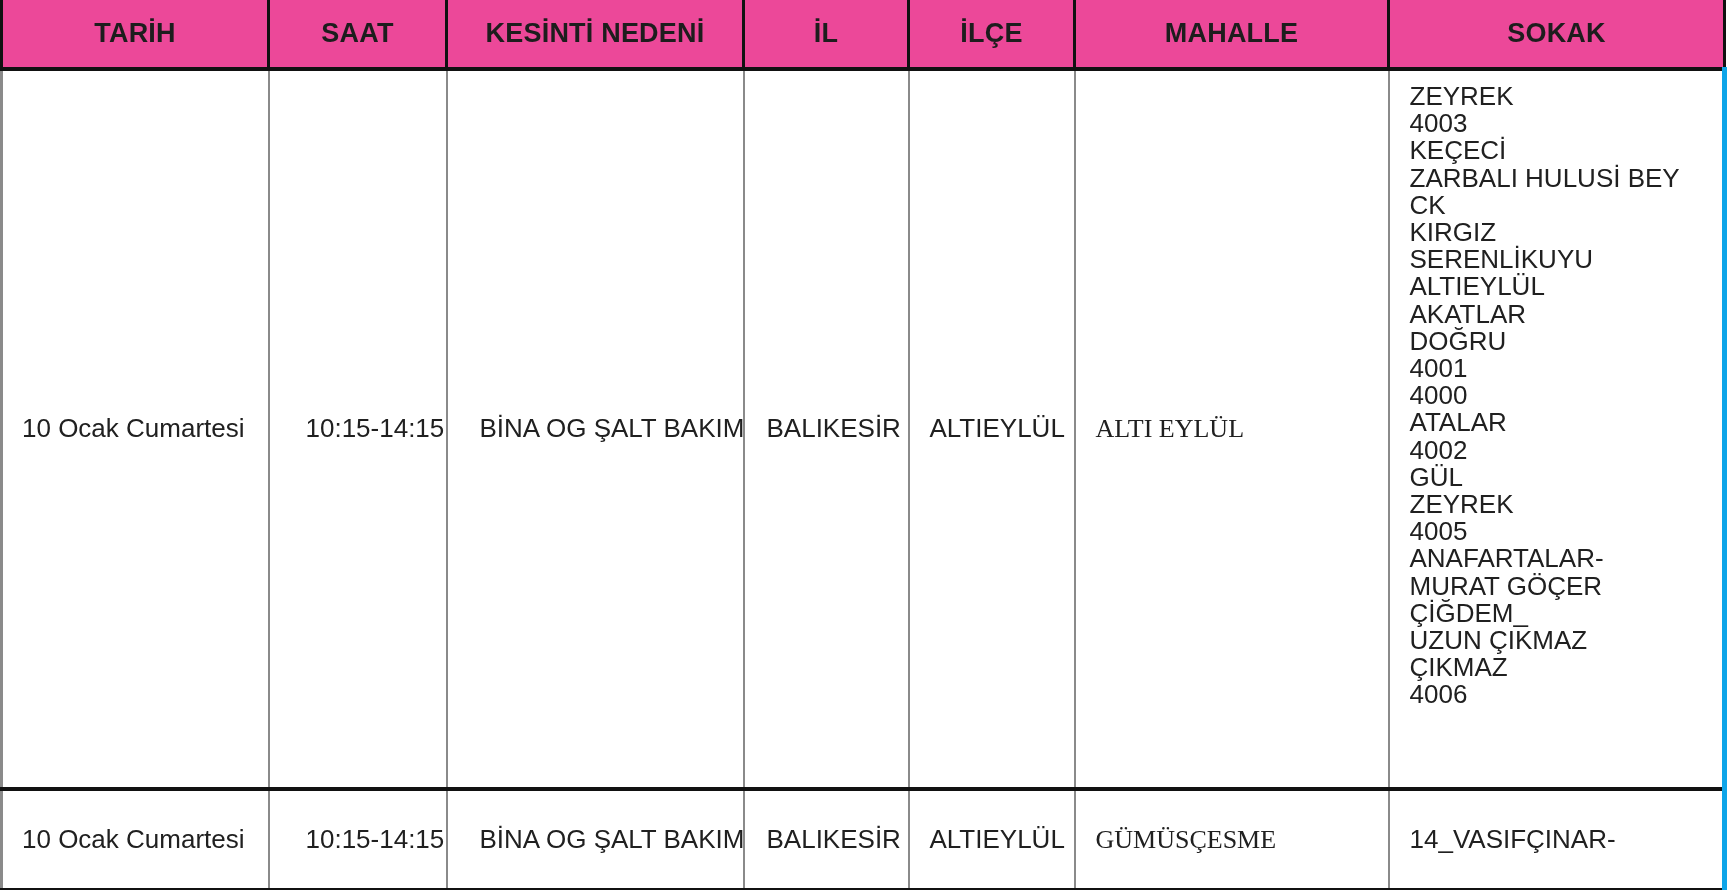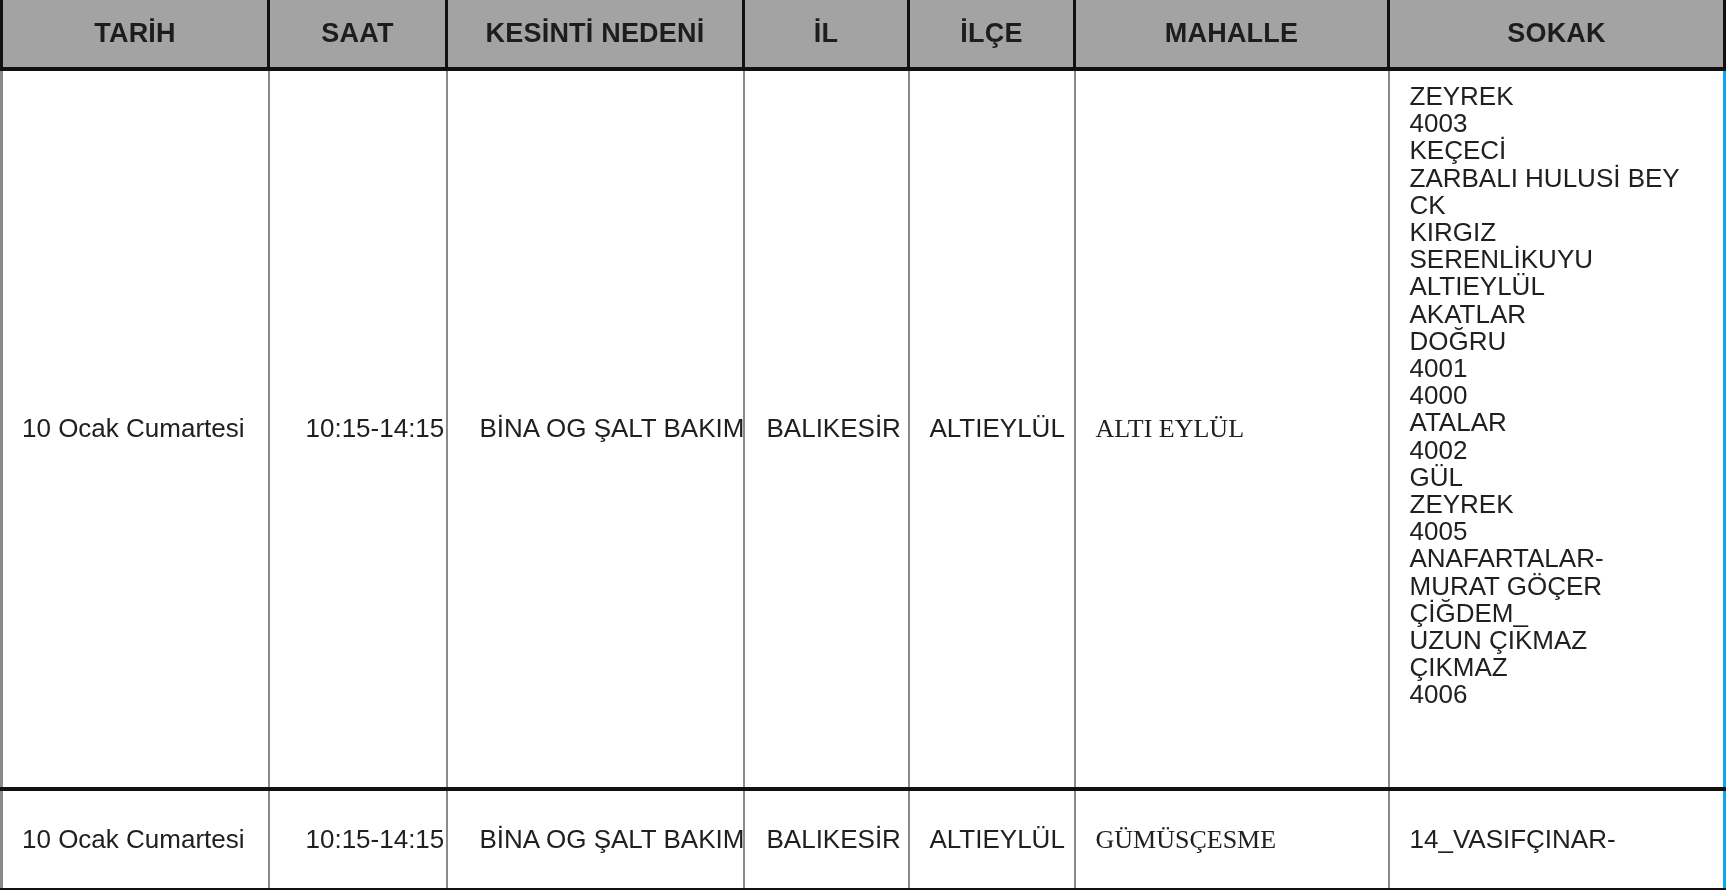--- a/index.html
+++ b/index.html
@@ -26,21 +26,21 @@
   col.c-tarih    { width: 267px; }
   col.c-saat     { width: 178px; }
   col.c-neden    { width: 297px; }
   col.c-il       { width: 165px; }
   col.c-ilce     { width: 166px; }
   col.c-mahalle  { width: 314px; }
   col.c-sokak    { width: 336px; }
 
   
   thead th {
-    background: #a3a3a3;
+    background: #ec4899;
     color: #1d1d1d;
     font-size: 27px;
     font-weight: bold;
     letter-spacing: 0.2px;
     text-align: center;
     vertical-align: middle;
     height: 69px;
     padding: 0 4px;
     border-right: 3px solid #111111;
     border-bottom: 4px solid #111111;
@@ -59,21 +59,21 @@
     text-align: left;
     vertical-align: middle;
     padding: 0 0 0 18px;
     border-right: 2px solid #8a8a8a;
     border-bottom: 4px solid #111111;
     box-sizing: border-box;
     white-space: nowrap;
     font-stretch: condensed;
   }
   tbody td.first { border-left: 3px solid #8a8a8a; }
-  tbody td.last  { border-right: 3px solid #0ea5e9; }
+  tbody td.last  { border-right: 5px solid #0ea5e9; }
 
   tbody tr.row-tall td { height: 720px; }
   tbody tr.row-short td { height: 101px; }
 
   
   td.sokak {
     vertical-align: top;
     padding-top: 12px;
     padding-left: 20px;
   }

